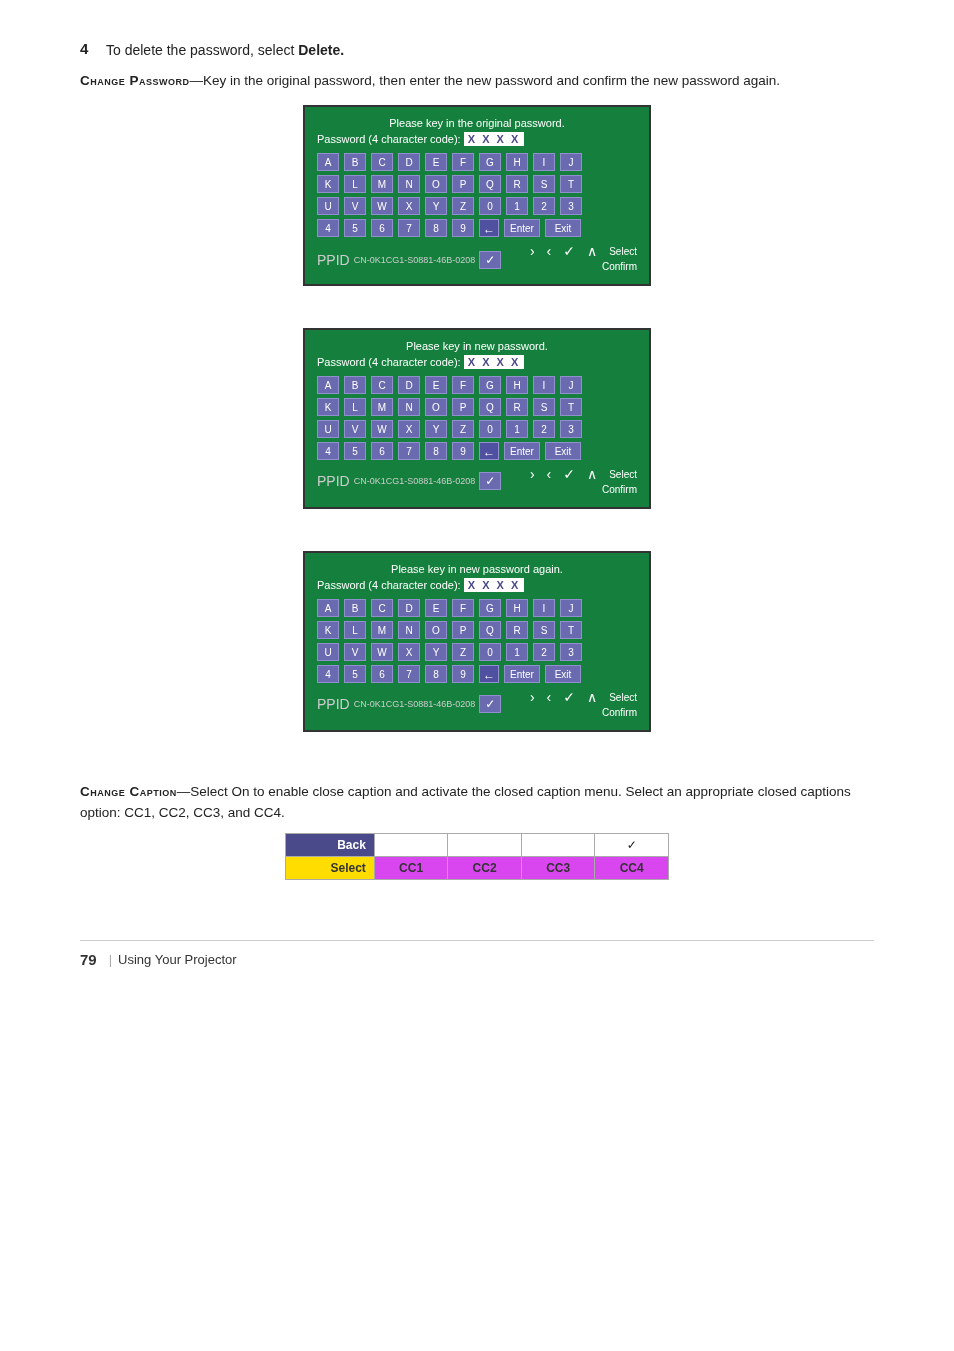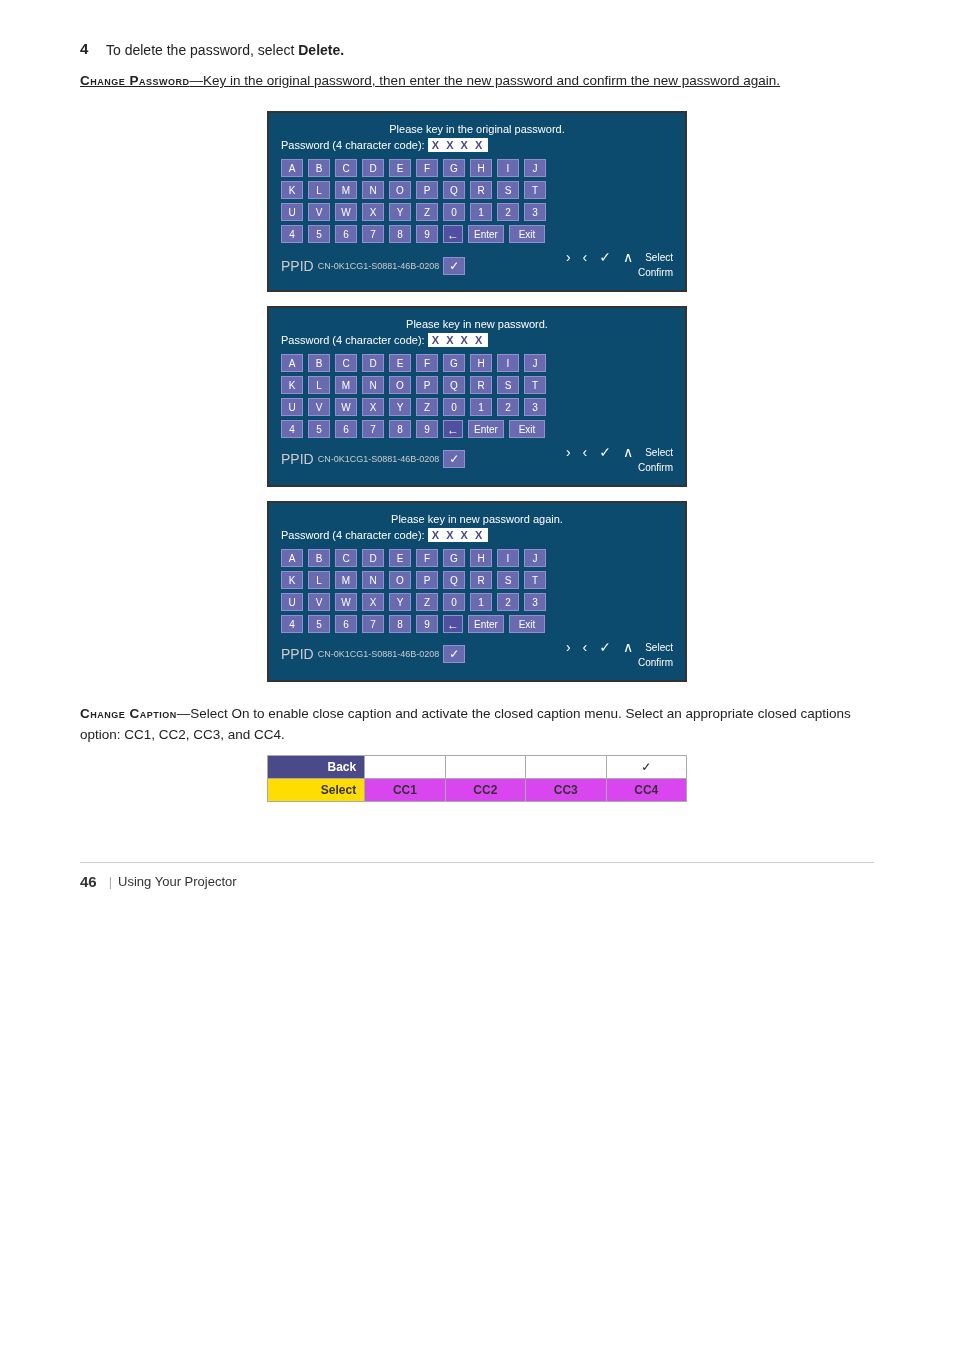--- a/index.html
+++ b/index.html
@@ -37,24 +37,24 @@
       line-height: 1.5;
       margin-bottom: 14px;
     }
     .section-header .label {
       font-variant: small-caps;
       font-weight: bold;
       letter-spacing: 0.5px;
     }
 
     .keyboard-box {
-      background: #0c4a6e;
+      background: #15803d;
       border: 2px solid #333;
-      width: 420px;
-      margin: 0 auto 4px auto;
+      width: 348px;
+      margin: 0 auto 32px auto;
       padding: 10px 12px 12px 12px;
       color: #fff;
       font-size: 11px;
     }
     .keyboard-box .kb-title {
       text-align: center;
       font-size: 11px;
       color: #fff;
       margin-bottom: 4px;
     }
@@ -217,21 +217,21 @@
 </head>
 <body>
 
 <div class="step-header">
   <span class="step-number">4</span>
   <span class="step-text">
     To delete the password, select <strong>Delete.</strong>
   </span>
 </div>
 
-<div class="section-header" style="margin-bottom:20px;text-decoration:underline;">
+<div class="section-header" style="margin-bottom:14px;">
   <span class="label">Change Password</span><span>—</span><span>Key in the original password, then enter the new password and confirm the new password again.</span>
 </div>
 
 <div class="boxes-container">
 
   <div class="keyboard-box">
     <div class="kb-title">Please key in the original password.</div>
     <div class="kb-password-line">
       <span>Password (4 character code):</span> <span class="pw-code">X X X X</span>
     </div>
@@ -443,37 +443,37 @@
     </div>
   </div>
 
 </div>
 
 <div class="cc-section">
   <div class="section-header">
     <span class="label">Change Caption</span><span>—</span><span>Select On to enable close caption and activate the closed caption menu. Select an appropriate closed captions option: CC1, CC2, CC3, and CC4.</span>
   </div>
 
-  <table class="cc-table cc-table-wrapper" style="width:420px;margin:0 auto;">
+  <table class="cc-table cc-table-wrapper" style="width:384px;margin:0 auto;">
     <tbody>
         <tr>
       <td class="row-label">Back</td>
       <td class="check-cell"></td>
       <td class="check-cell"></td>
       <td class="check-cell"></td>
       <td class="check-cell">✓</td>
     </tr>
     <tr class="highlight-row">
       <td class="row-label">Select</td>
       <td>CC1</td>
       <td>CC2</td>
       <td>CC3</td>
       <td>CC4</td>
     </tr>
   </tbody>
     </table>
 </div>
 
 <div class="page-footer">
-  <span class="page-num">46</span>
+  <span class="page-num">79</span>
   <span class="page-sep">|</span>
   <span>Using Your Projector</span>
 </div>
 
 </body></html>

